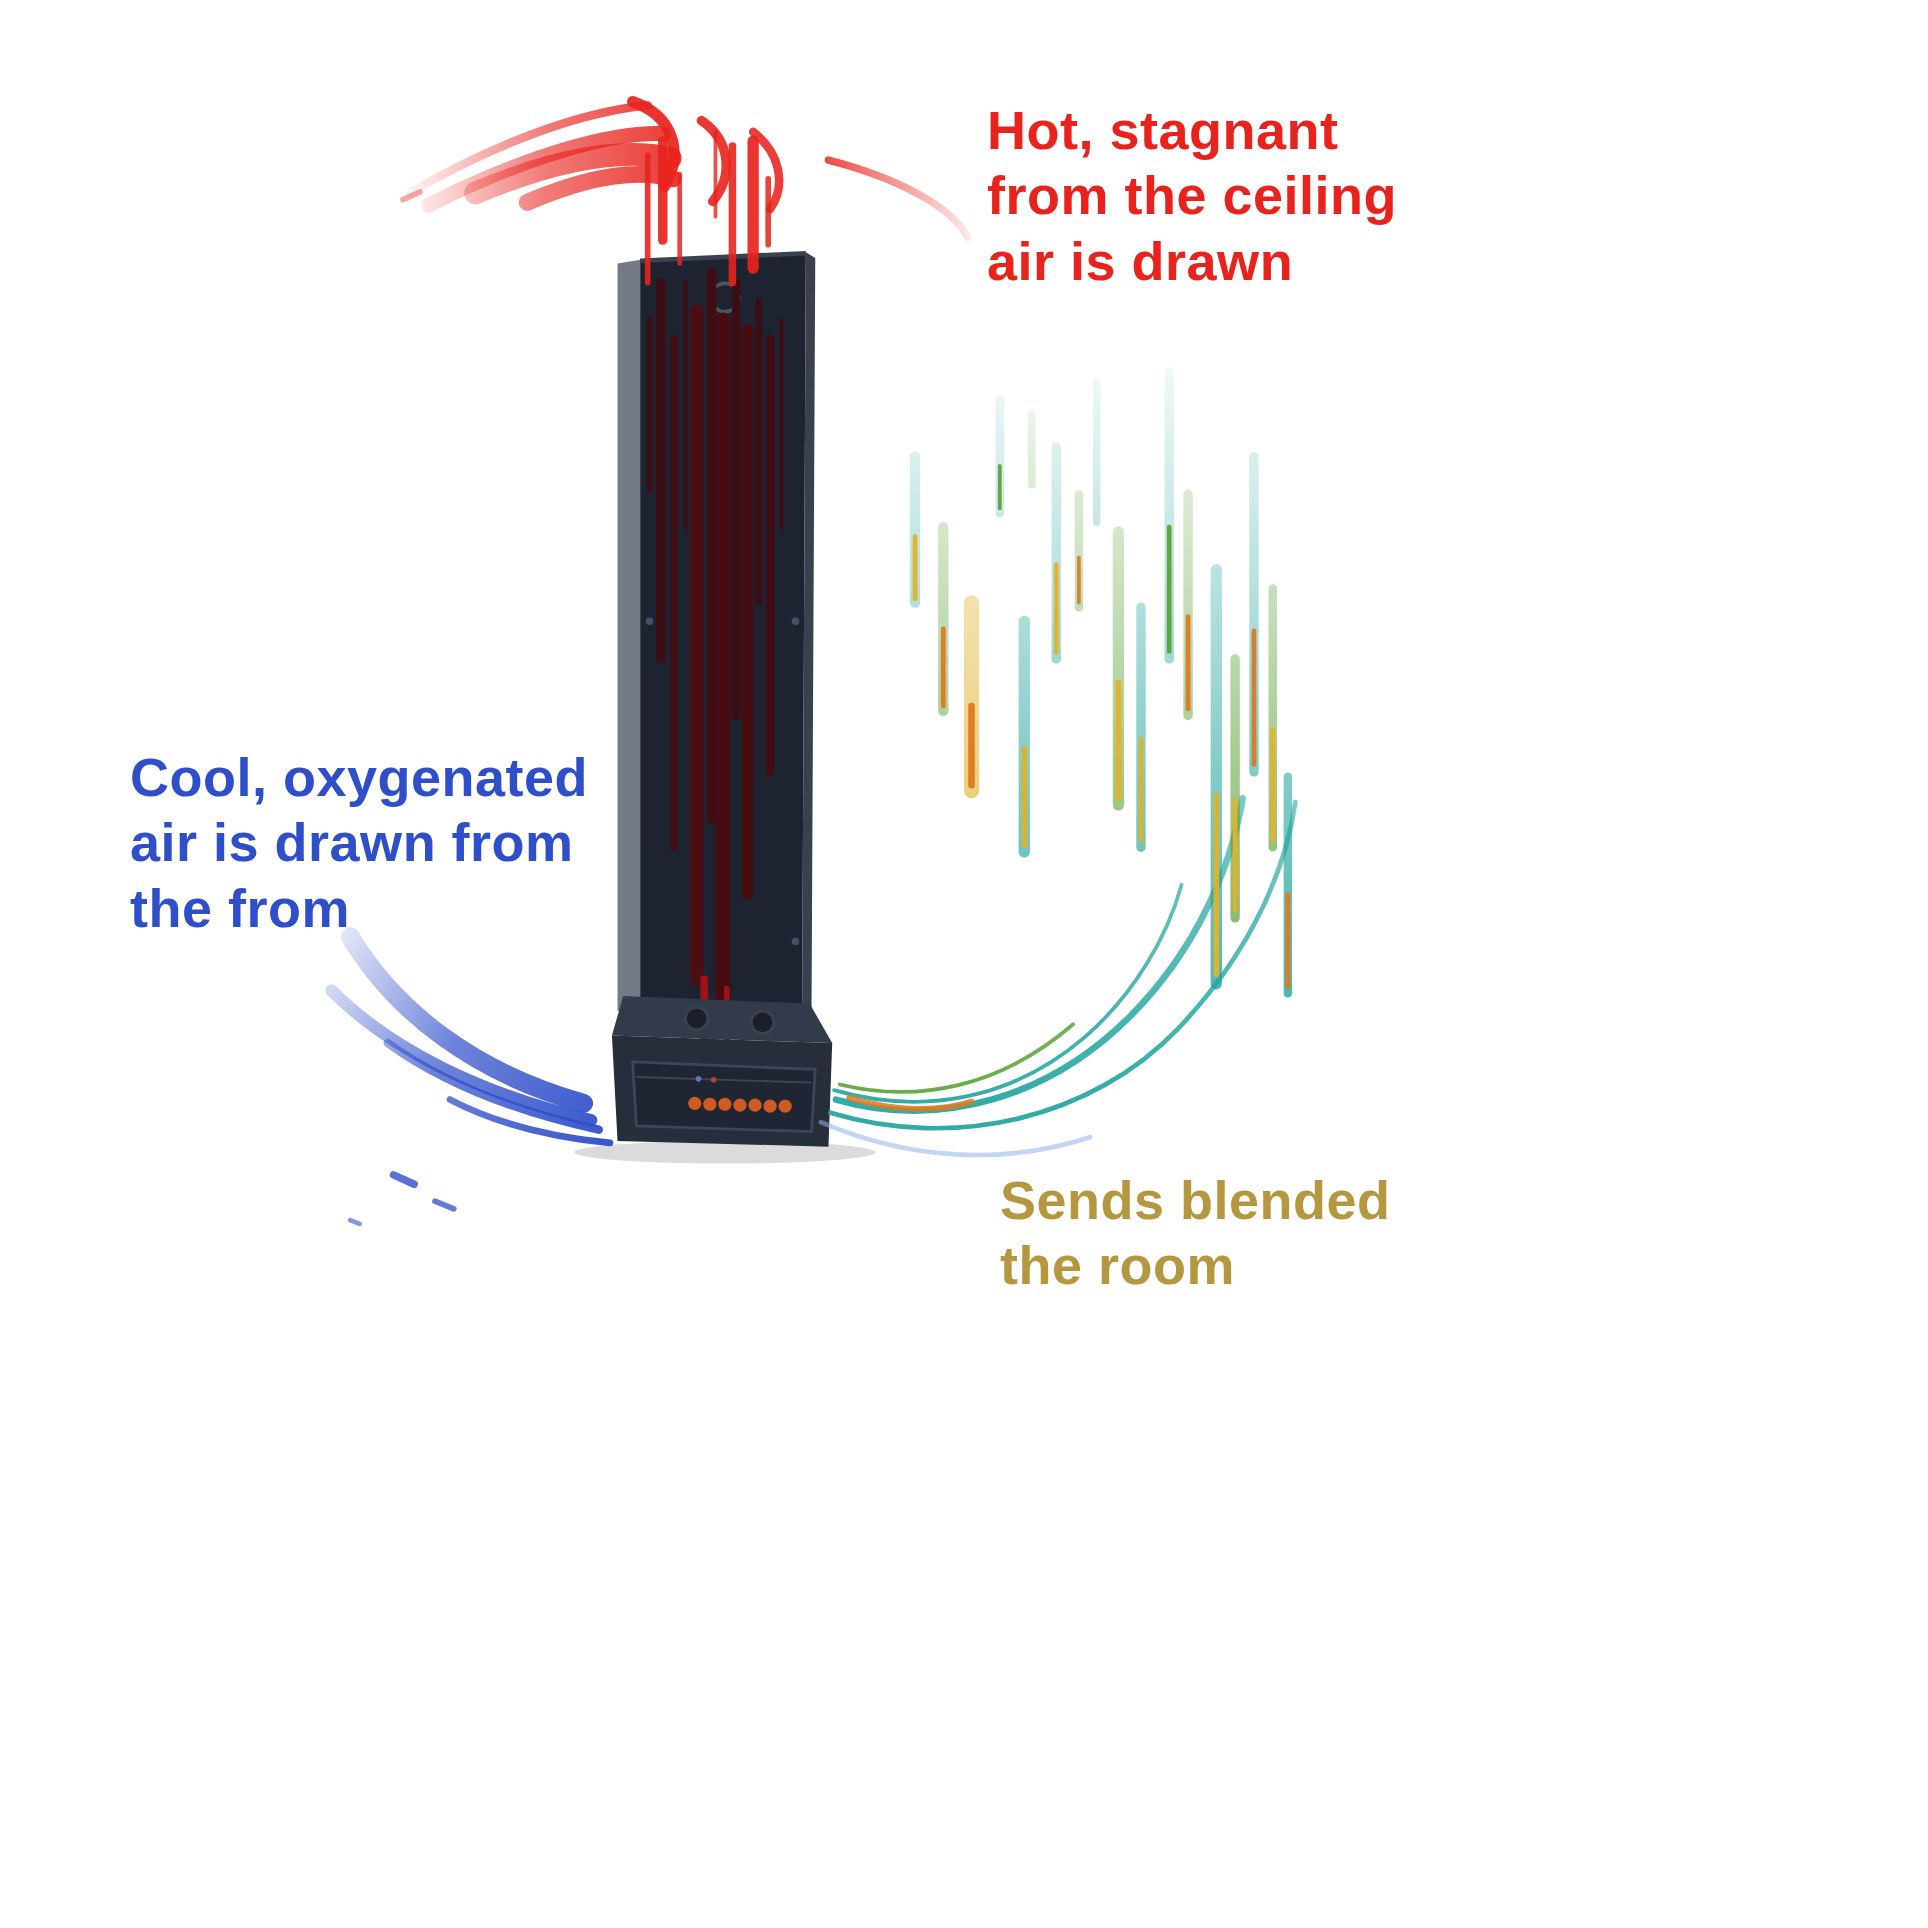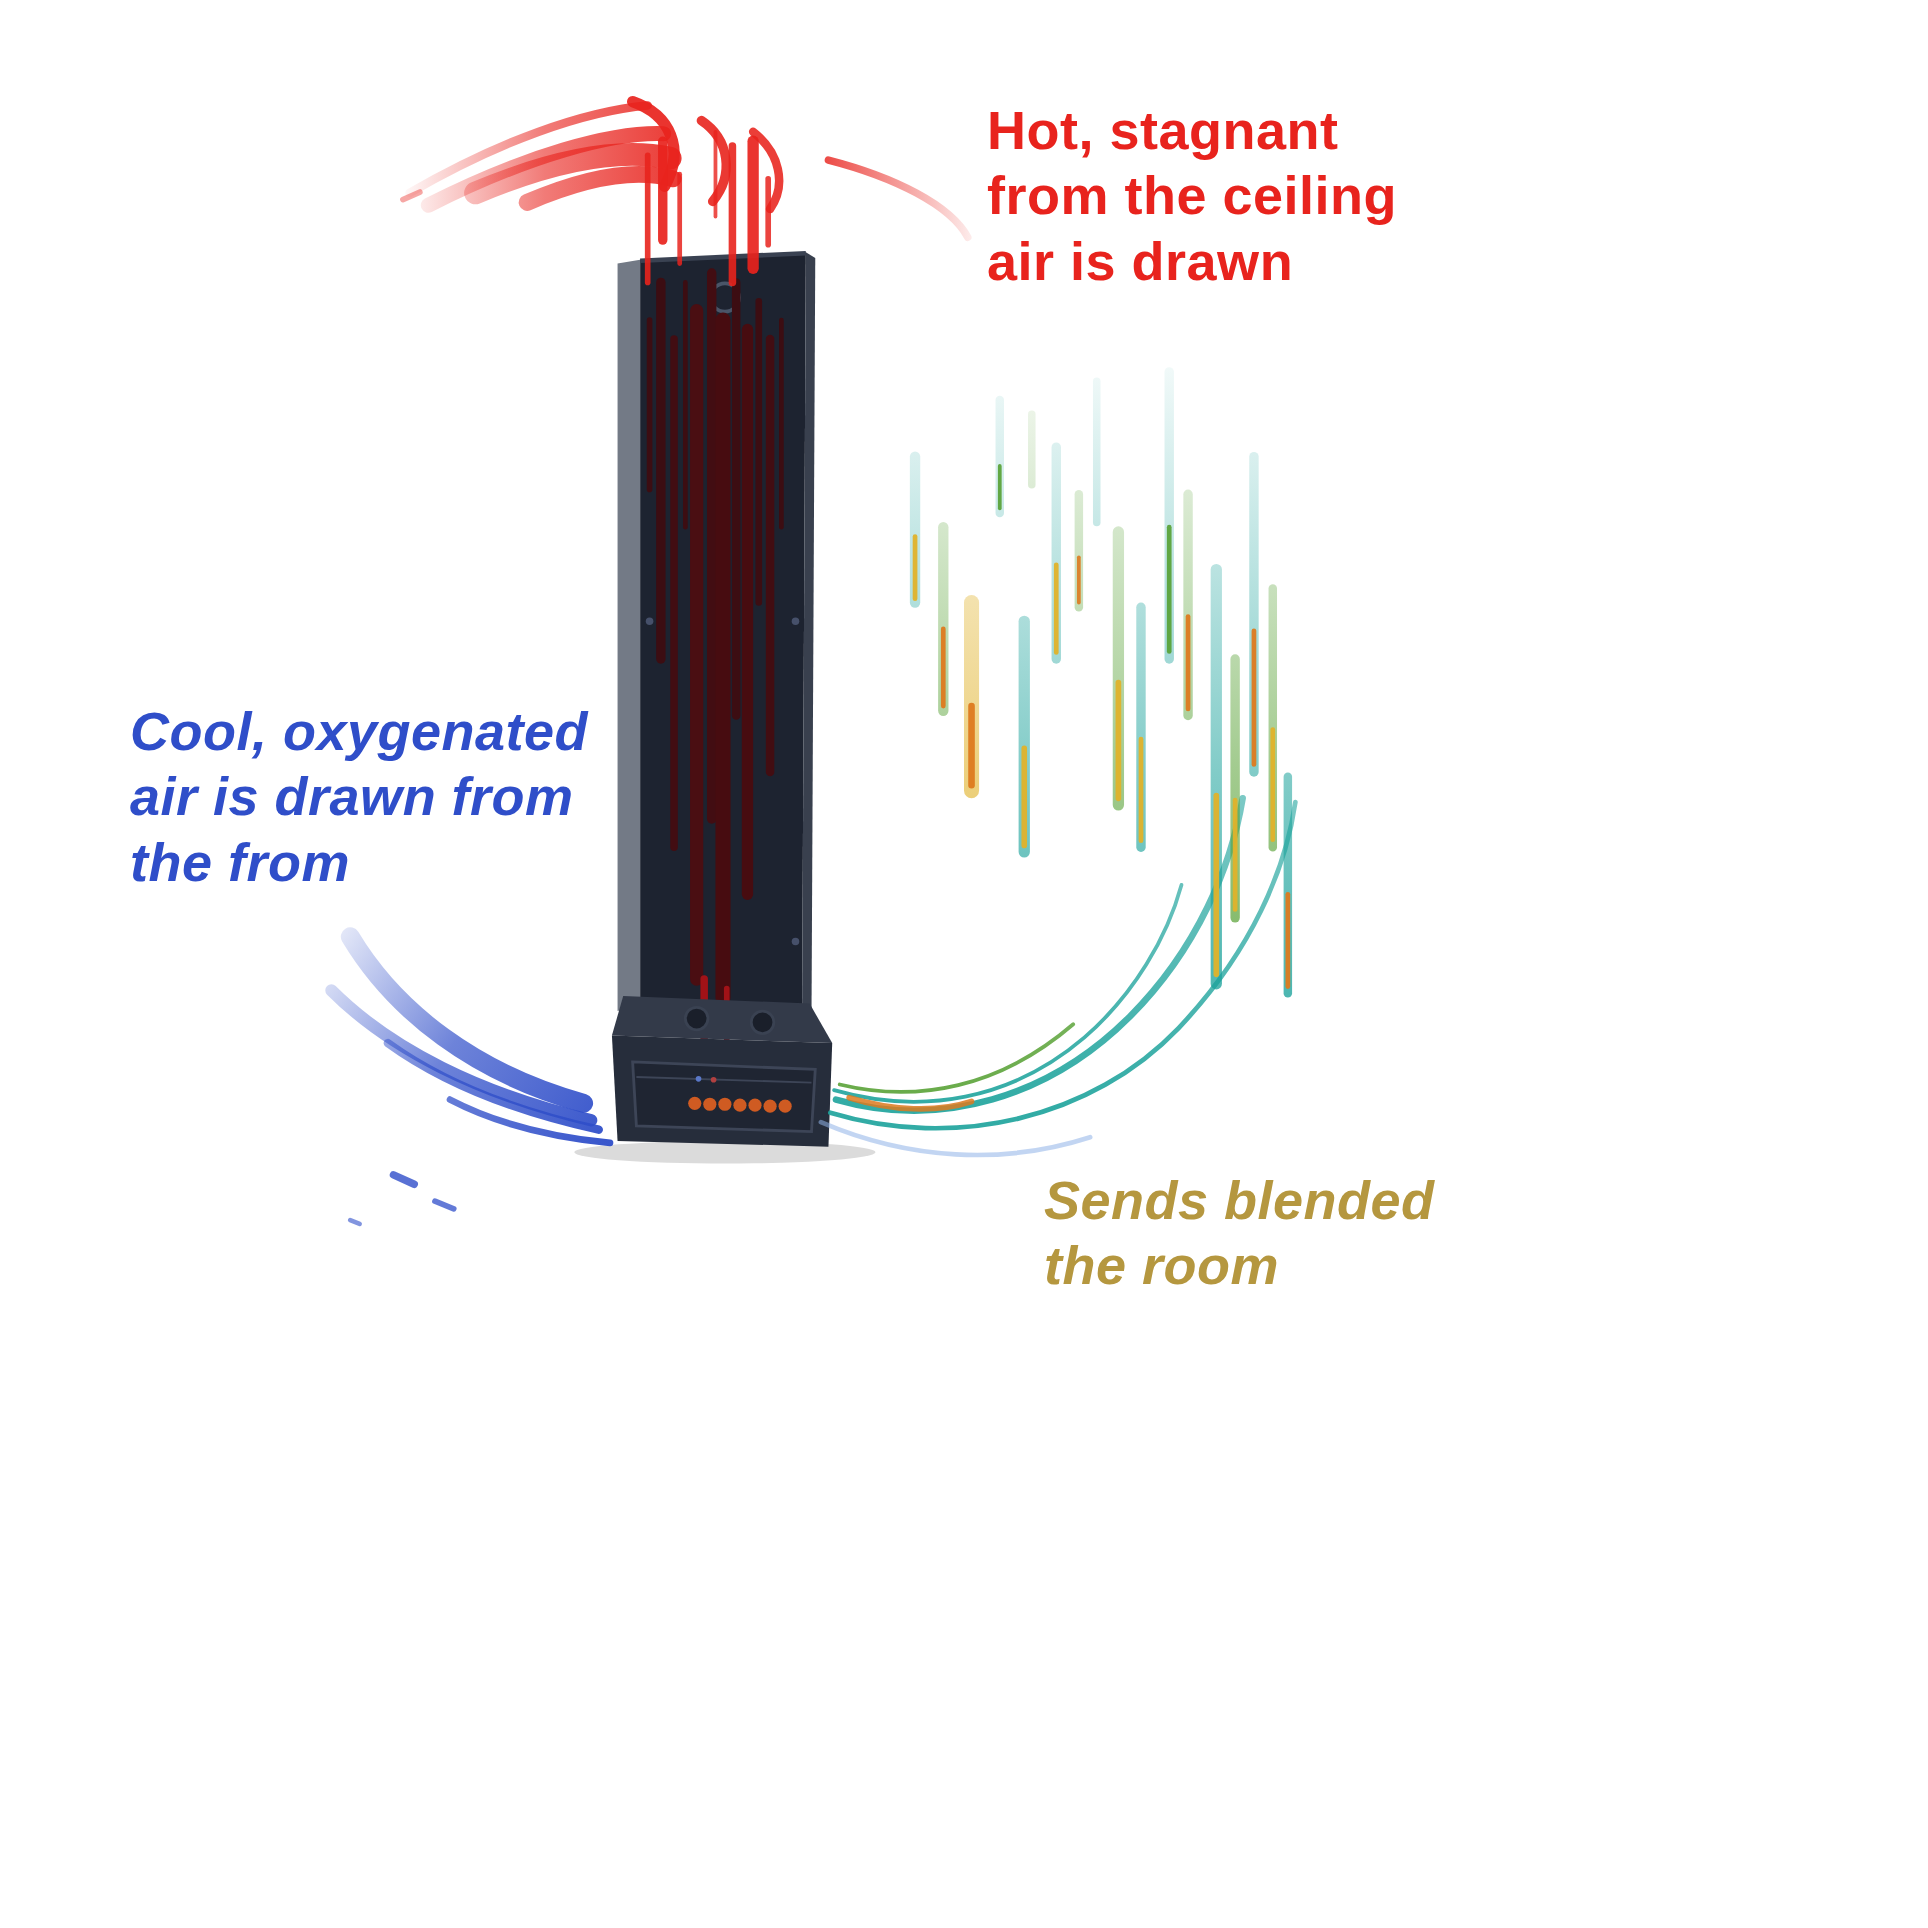--- a/index.html
+++ b/index.html
@@ -13,22 +13,22 @@
   .diagram-svg{position:absolute;left:0;top:0;}
   .label{
     position:absolute;
     font-weight:700;
     font-size:54px;
     line-height:1.21;
     letter-spacing:0.5px;
     white-space:nowrap;
   }
   .label-hot{left:987px;top:98px;color:#e8231d;}
-  .label-cool{left:130px;top:699px;color:#2f4ec9;font-style:italic;}
-  .label-blended{left:1044px;top:1168px;color:#b5973f;font-style:italic;}
+  .label-cool{left:130px;top:745px;color:#2f4ec9;}
+  .label-blended{left:1000px;top:1168px;color:#b5973f;}
 </style>
 </head>
 <body>
 
 <div class="canvas">
 
   <svg class="diagram-svg" width="1928" height="1928" viewBox="0 0 2048 2048">
     <defs>
       <linearGradient id="gRed" x1="430" y1="0" x2="760" y2="0" gradientUnits="userSpaceOnUse">
         <stop offset="0" stop-color="#e8231d" stop-opacity="0.03"></stop>

